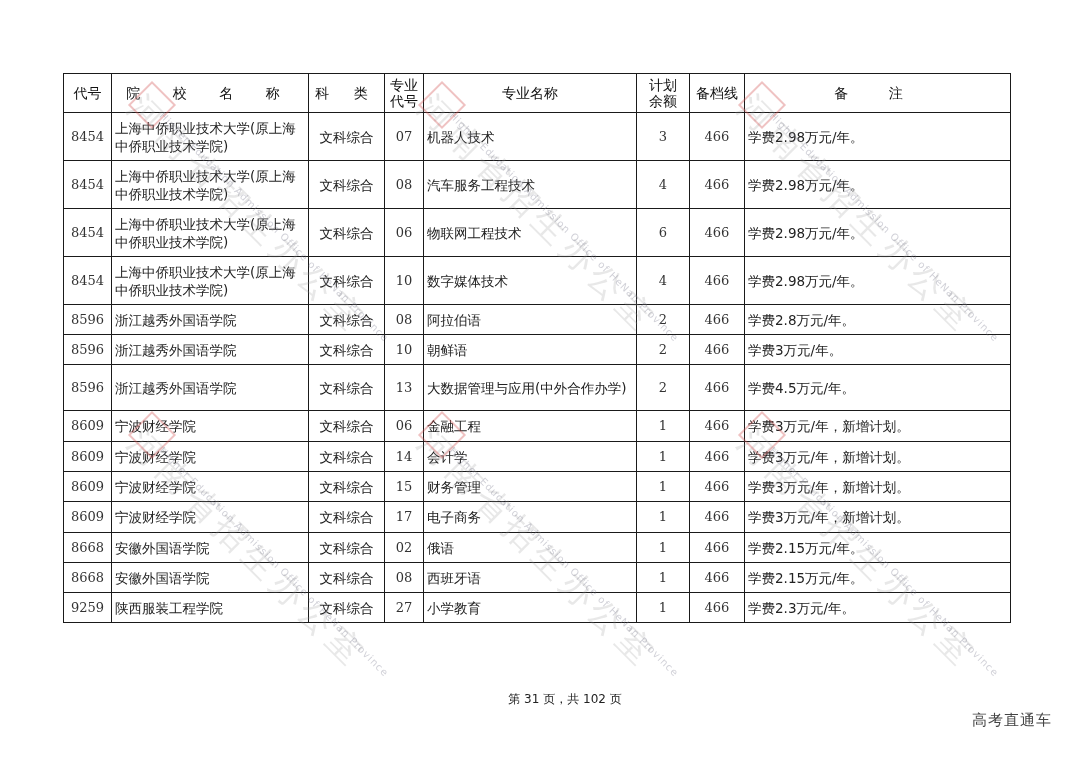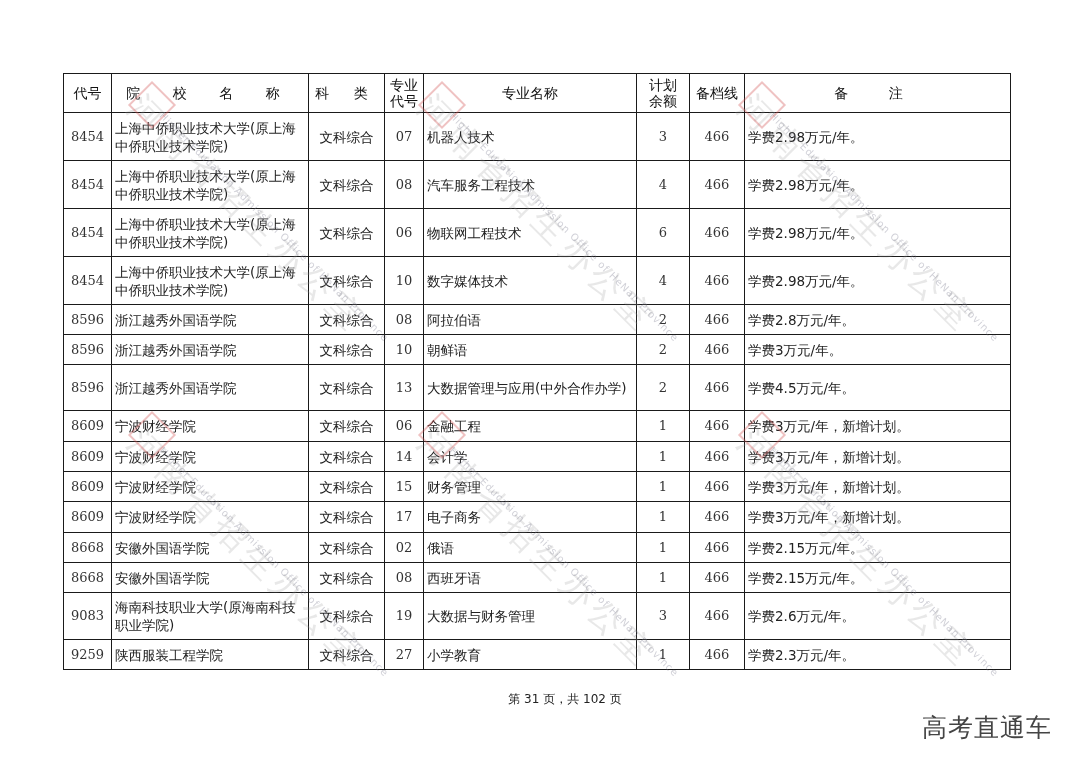--- a/index.html
+++ b/index.html
@@ -45,21 +45,21 @@
     position: absolute; width: 30px; height: 30px; border: 2px solid rgba(210,80,80,0.35);
     transform: rotate(45deg); color: rgba(210,80,80,0.35); font-size: 10px;
     font-family: "DejaVu Sans", sans-serif; text-align: center; line-height: 30px;
   }
   .footer {
     position: absolute; left: 0; width: 1080px; top: 691px; text-align: center;
     font-family: "DejaVu Sans", "Liberation Sans", sans-serif; font-size: 12px; color: #222; padding-left: 25px;
   }
   .brand {
     position: absolute; right: 28px; top: 711px;
-    font-family: "DejaVu Sans", "Liberation Sans", sans-serif; font-size: 25px; color: #444;
+    font-family: "DejaVu Sans", "Liberation Sans", sans-serif; font-size: 15px; color: #444;
     letter-spacing: 1px;
     text-align: right;
   }
 </style>
 </head>
 <body>
 
 <div class="page">
 
   <table class="grid">
@@ -216,30 +216,20 @@
       <tr style="height:30px">
         <td class="c num">8668</td>
         <td class="l cn">安徽外国语学院</td>
         <td class="c cn">文科综合</td>
         <td class="c num">08</td>
         <td class="l cn">西班牙语</td>
         <td class="c num">1</td>
         <td class="c num">466</td>
         <td class="l cn">学费2.15万元/年。</td>
       </tr>
-      <tr style="height:47px">
-        <td class="c num">9083</td>
-        <td class="l cn">海南科技职业大学(原海南科技职业学院)</td>
-        <td class="c cn">文科综合</td>
-        <td class="c num">19</td>
-        <td class="l cn">大数据与财务管理</td>
-        <td class="c num">3</td>
-        <td class="c num">466</td>
-        <td class="l cn">学费2.6万元/年。</td>
-      </tr>
       <tr style="height:30px">
         <td class="c num">9259</td>
         <td class="l cn">陕西服装工程学院</td>
         <td class="c cn">文科综合</td>
         <td class="c num">27</td>
         <td class="l cn">小学教育</td>
         <td class="c num">1</td>
         <td class="c num">466</td>
         <td class="l cn">学费2.3万元/年。</td>
       </tr>

